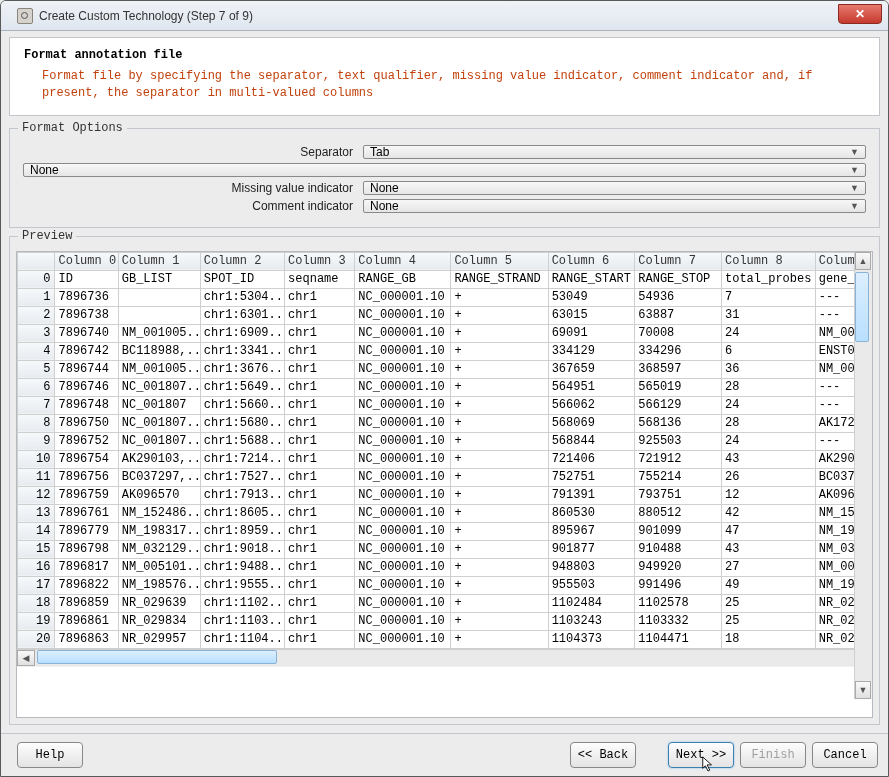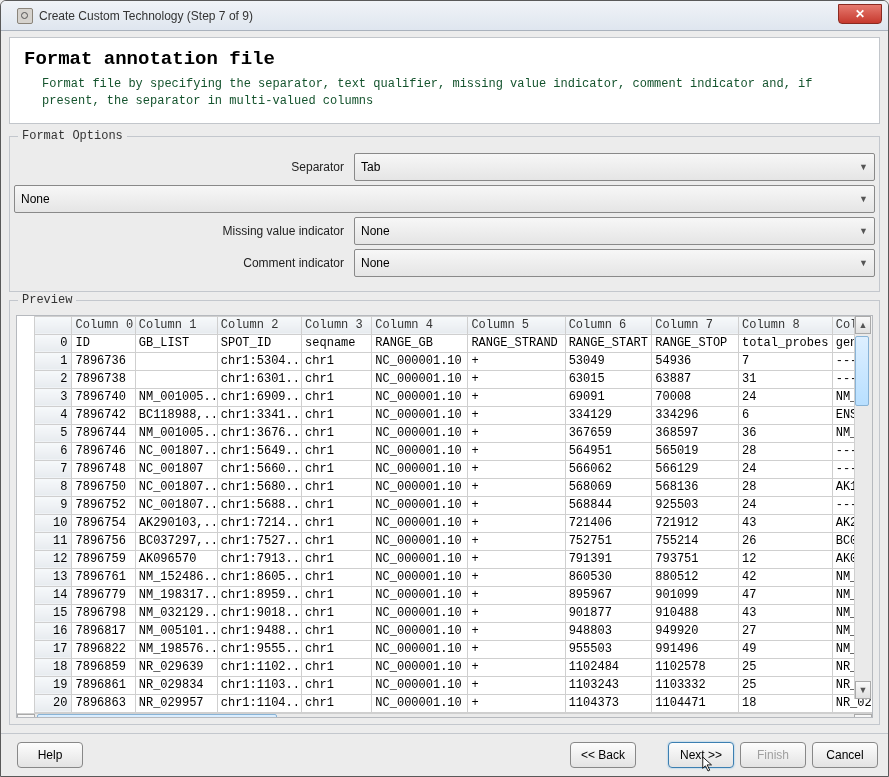--- a/index.html
+++ b/index.html
@@ -54,62 +54,62 @@
       cursor: pointer;
     }
     .header-desc {
       background: #fff;
       border: 1px solid #c2c6cb;
       margin: 6px 8px;
       padding: 10px 14px 12px;
     }
     .header-desc h2 {
       font-family: "Courier New", monospace;
-      font-size: 19px;
+      font-size: 12px;
       font-weight: bold;
       margin-bottom: 6px;
     }
     .header-desc p {
       font-family: "Courier New", monospace;
       font-size: 12px;
       line-height: 1.45;
       margin-left: 18px;
-      color: #14532d;
+      color: #c2410c;
     }
     .fieldset {
       border: 1px solid #c3c7cd;
       margin: 6px 8px;
       position: relative;
       padding: 12px 4px 10px;
     }
     .fieldset-legend {
       position: absolute;
       top: -8px; left: 8px;
       background: #ececec;
       padding: 0 4px;
       font-family: "Courier New", monospace;
       font-size: 12px;
       color: #333;
     }
     .form-row {
       display: flex;
       align-items: center;
-      margin: 4px 0;
+      margin: 4px 9px;
     }
     .form-label {
       width: 340px;
       text-align: right;
       padding-right: 10px;
       font-family: Tahoma, sans-serif;
       font-size: 12px;
       color: #222;
     }
     .form-select {
       flex: 1;
-      height: 28px;
+      height: 14px;
       background: linear-gradient(#f7f7f7, #e5e5e5);
       border: 1px solid #898989;
       border-radius: 2px;
       padding: 0 6px;
       display: flex;
       align-items: center;
       justify-content: space-between;
       cursor: pointer;
       font-family: Tahoma, sans-serif;
     }
@@ -132,21 +132,20 @@
       border: 1px solid #b6b9be;
       background: #fff;
       position: relative;
     }
     table {
       border-collapse: collapse;
       width: 100%;
       table-layout: fixed;
       font-family: "Courier New", monospace;
       font-size: 12px;
-      margin-left: 17px;
     }
     th, td {
       border: 1px solid #cfcfcf;
       padding: 1px 3px;
       text-align: left;
       white-space: nowrap;
       overflow: hidden;
       height: 18px;
     }
     th {
@@ -166,25 +165,25 @@
       padding: 8px 10px;
       border-top: 1px solid #c3c7cd;
     }
     .footer .spacer { flex: 1; }
     .btn {
       min-width: 66px;
       height: 26px;
       border: 1px solid #888;
       border-radius: 4px;
       background: linear-gradient(#fdfdfd, #e3e3e3);
-      font-family: Liberation Sans, sans-serif;
+      font-family: Liberation Mono, monospace;
       font-size: 12px;
       margin-left: 6px;
       cursor: pointer;
-      padding: 0 10px;
+      padding: 0 0;
     }
     .btn.next {
       border: 1px solid #3c7fb1;
       box-shadow: 0 0 2px #7ab9e6;
     }
     .btn.disabled {
       color: #a0a0a0;
       cursor: default;
     }
     .hscroll {

